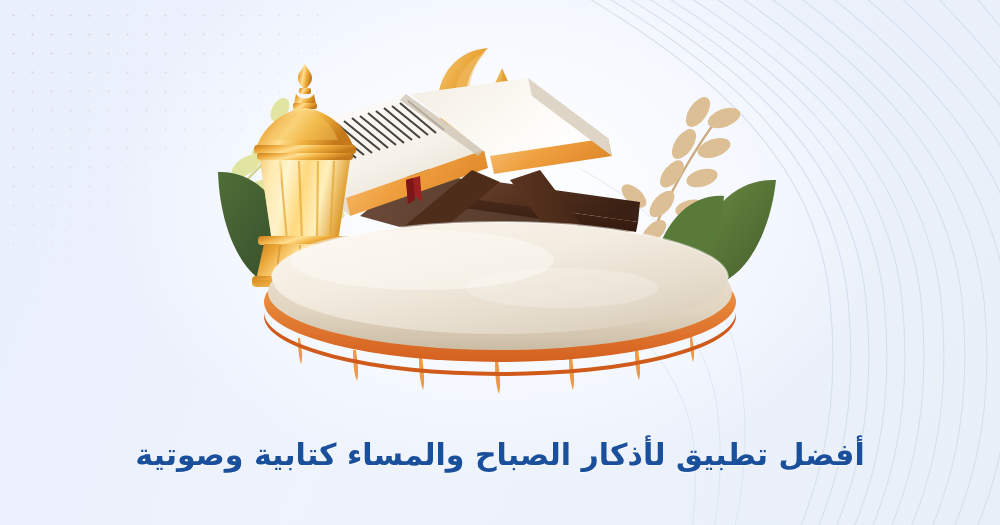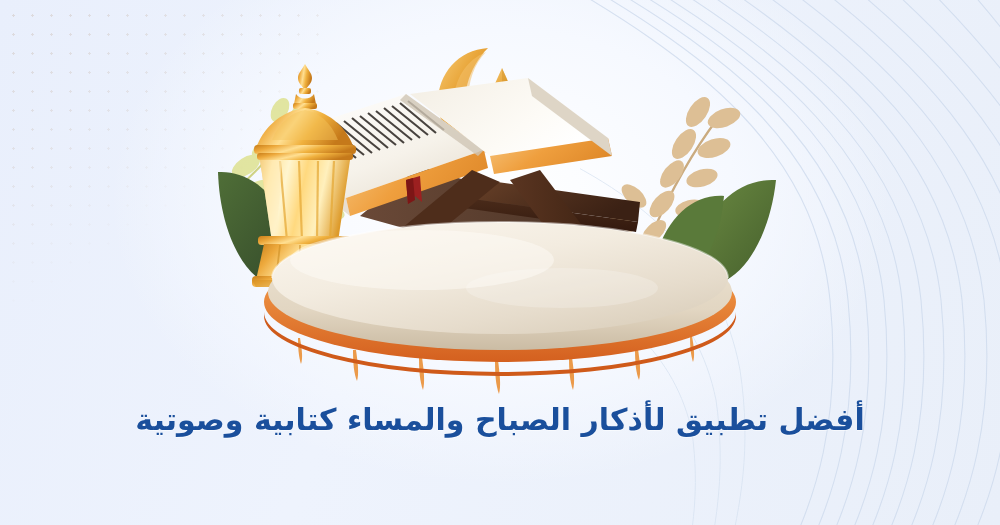--- a/index.html
+++ b/index.html
@@ -58,20 +58,21 @@
   .headline-text {
     display:inline-block;
     font-family:"DejaVu Sans", sans-serif;
     font-size:30px;
     font-weight:700;
     letter-spacing:-0.2px;
     color:#1a4f9c;
     line-height:1.45;
     white-space:nowrap;
     text-shadow:0 1px 0 rgba(255,255,255,.55);
+    margin-top:35px;
   }
 </style>
 </head>
 <body>
 
 <div id="banner">
 
   <div class="bg-base"></div>
 
   <div class="bg-dots"></div>

